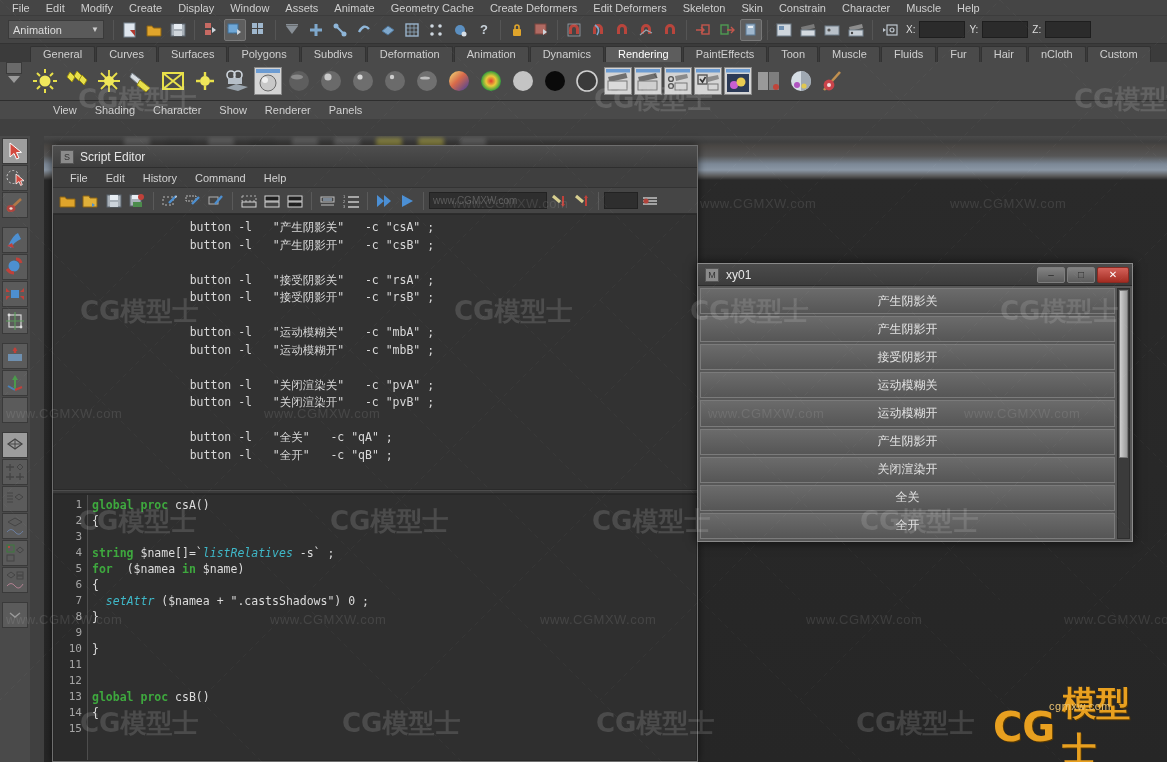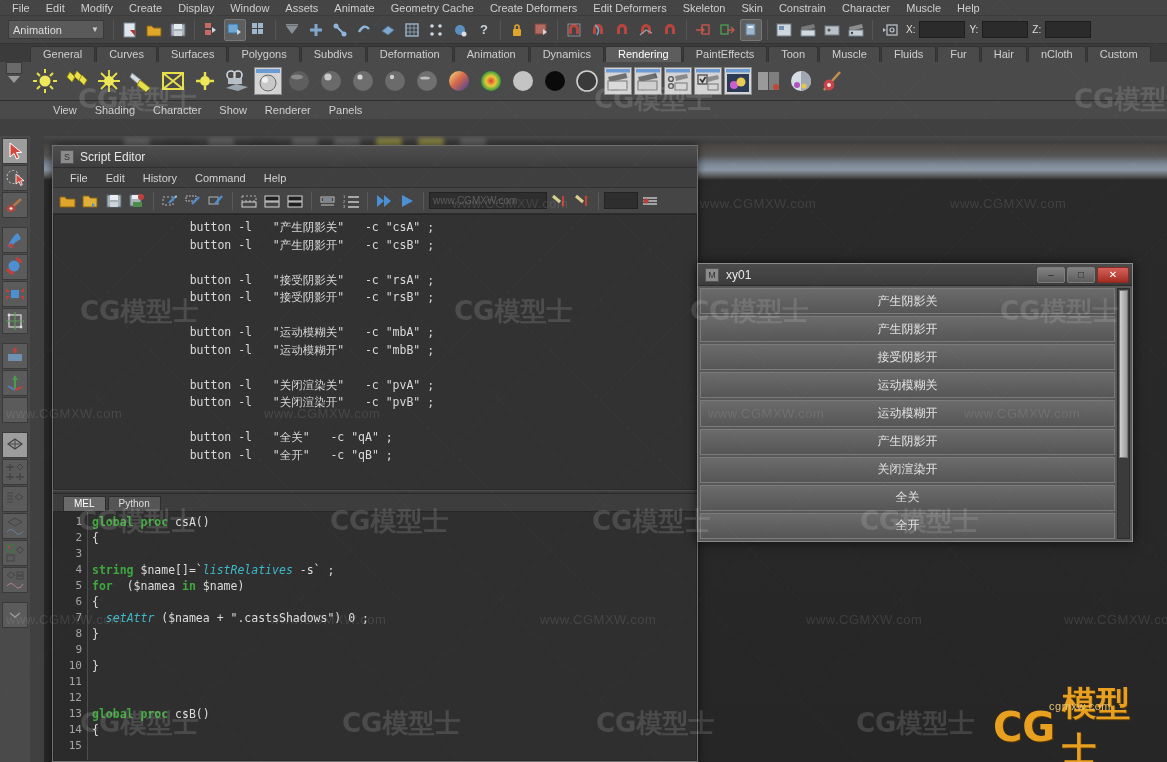--- a/index.html
+++ b/index.html
@@ -987,24 +987,20 @@
     button -l   "关闭渲染关"   -c "pvA" ;
     button -l   "关闭渲染开"   -c "pvB" ;
 
     button -l   "全关"   -c "qA" ;
     button -l   "全开"   -c "qB" ;</div>
       <div class="code" style="padding-left:92px;padding-top:44px;">showWindow ;</div>
     </div>
 
     <div class="sesplit"></div>
 
-    <div class="tabrow">
-      <div class="setab active">MEL</div>
-      <div class="setab">Python</div>
-    </div>
 
     <div class="selower">
       <div class="gutter" id="gutter">
           <div>1</div>
           <div>2</div>
           <div>3</div>
           <div>4</div>
           <div>5</div>
           <div>6</div>
           <div>7</div>

